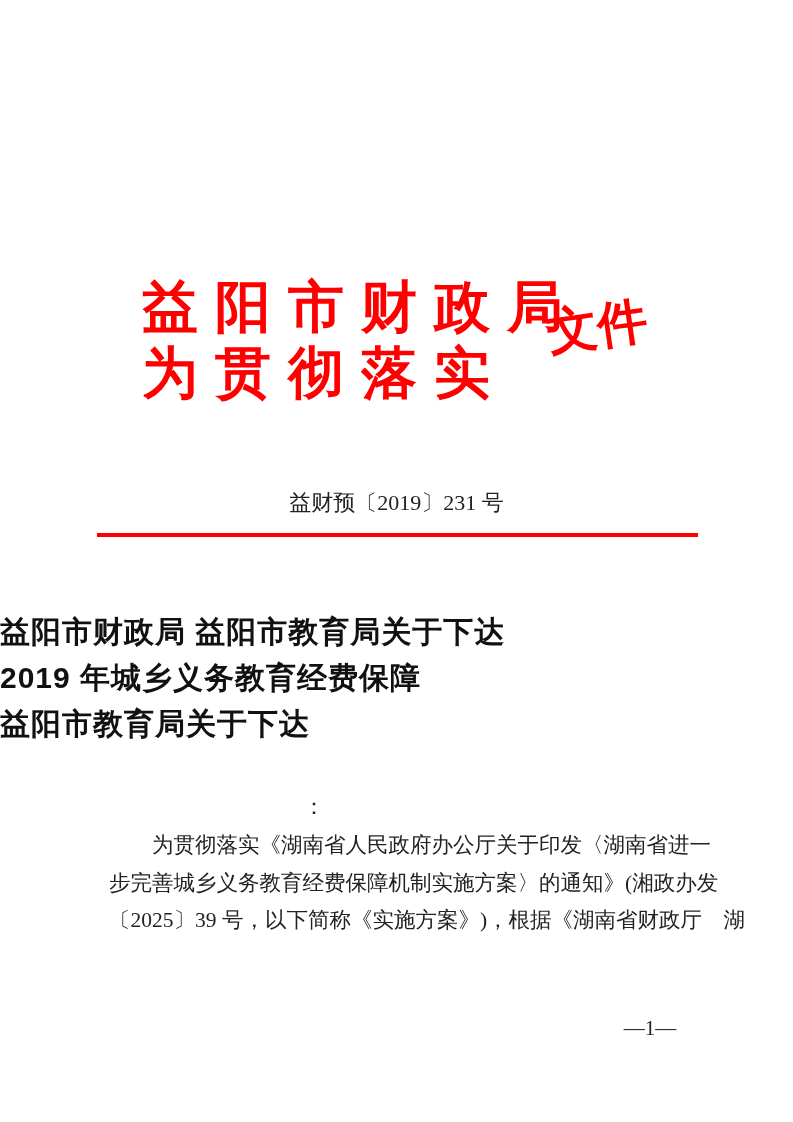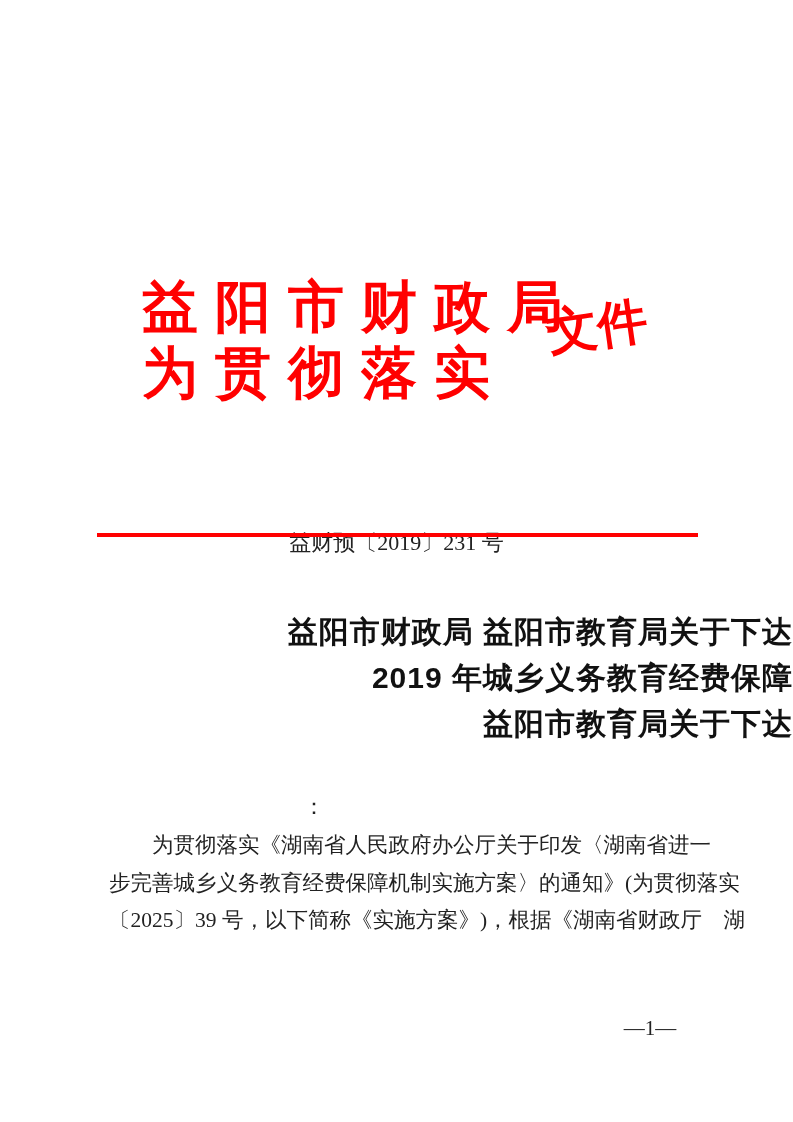--- a/index.html
+++ b/index.html
@@ -46,36 +46,35 @@
   .doc-number {
     position: absolute;
     top: 488px;
     left: 0;
     width: 793px;
     text-align: center;
     font-size: 22px;
     line-height: 30px;
     color: #222222;
     white-space: pre;
-    margin-top: 40px;
   }
   .red-rule {
     position: absolute;
     top: 533px;
     left: 97px;
     width: 601px;
     height: 4px;
     background: var(--accent-red, #ff0000);
   }
   .title-block {
     position: absolute;
     top: 609px;
     left: 0;
     width: 793px;
-    text-align: right;
+    text-align: left;
     font-family: "Liberation Sans", sans-serif;
     font-weight: 700;
     font-size: 30px;
     line-height: 46px;
     color: #111111;
     letter-spacing: 1px;
   }
   .addressee-line {
     position: absolute;
     top: 789px;
@@ -136,19 +135,19 @@
     <div>2019 年城乡义务教育经费保障</div>
     <div>益阳市教育局关于下达</div>
   </div>
 
   <div class="addressee-line">
     <span>：</span>
   </div>
 
   <div class="body-block">
     <div class="body-line first">为贯彻落实《湖南省人民政府办公厅关于印发〈湖南省进一</div>
-    <div class="body-line">步完善城乡义务教育经费保障机制实施方案〉的通知》(为贯彻落实</div>
+    <div class="body-line">步完善城乡义务教育经费保障机制实施方案〉的通知》(湘政办发</div>
     <div class="body-line">〔2025〕39 号，以下简称《实施方案》)，根据《湖南省财政厅　湖</div>
   </div>
 
   <div class="page-number">—1—</div>
 
 </div>
 
 </body></html>

